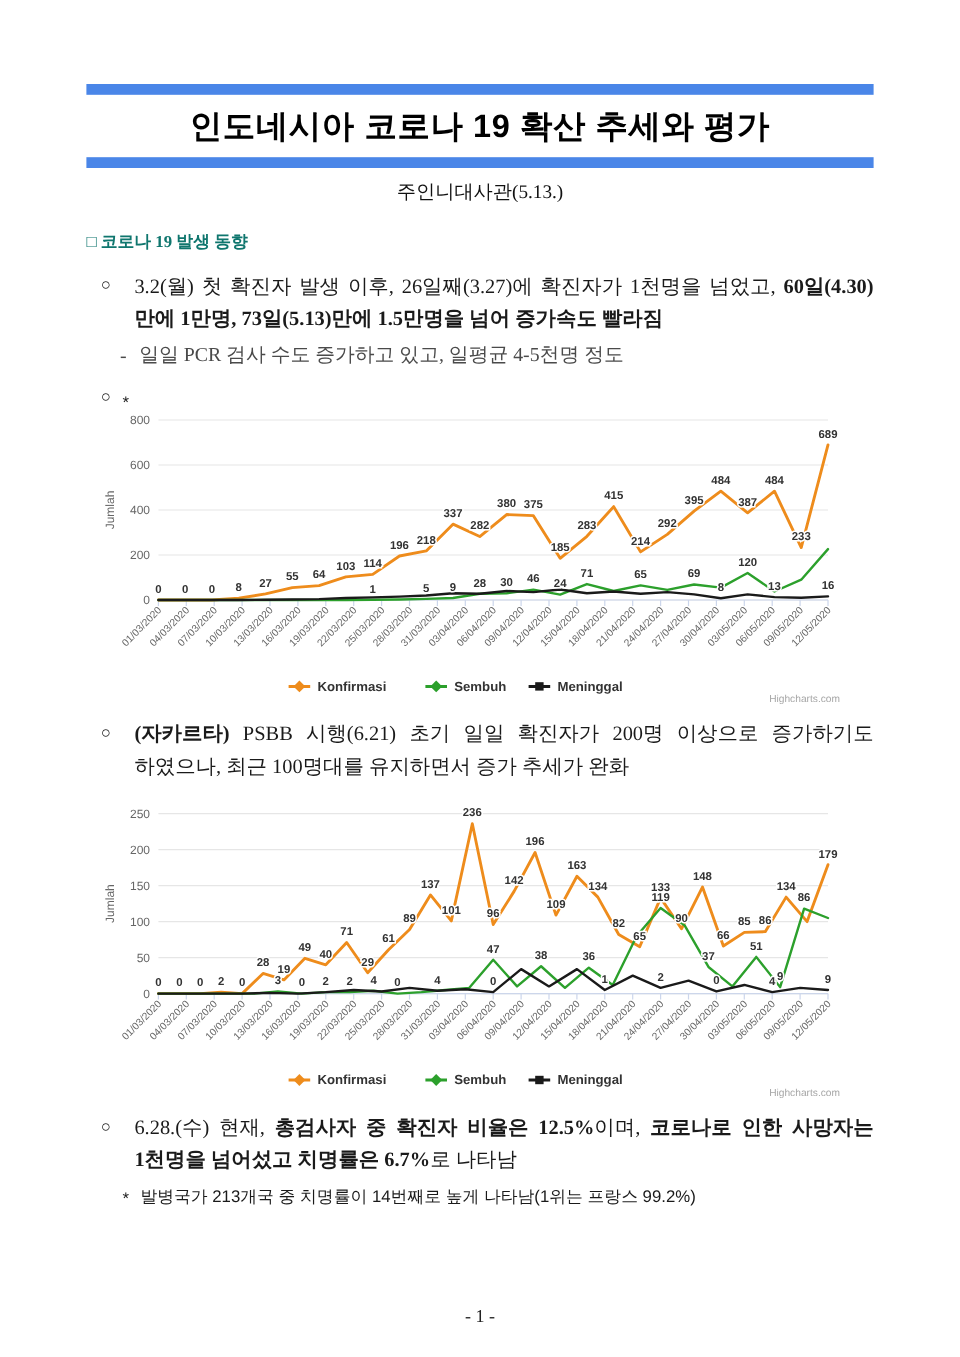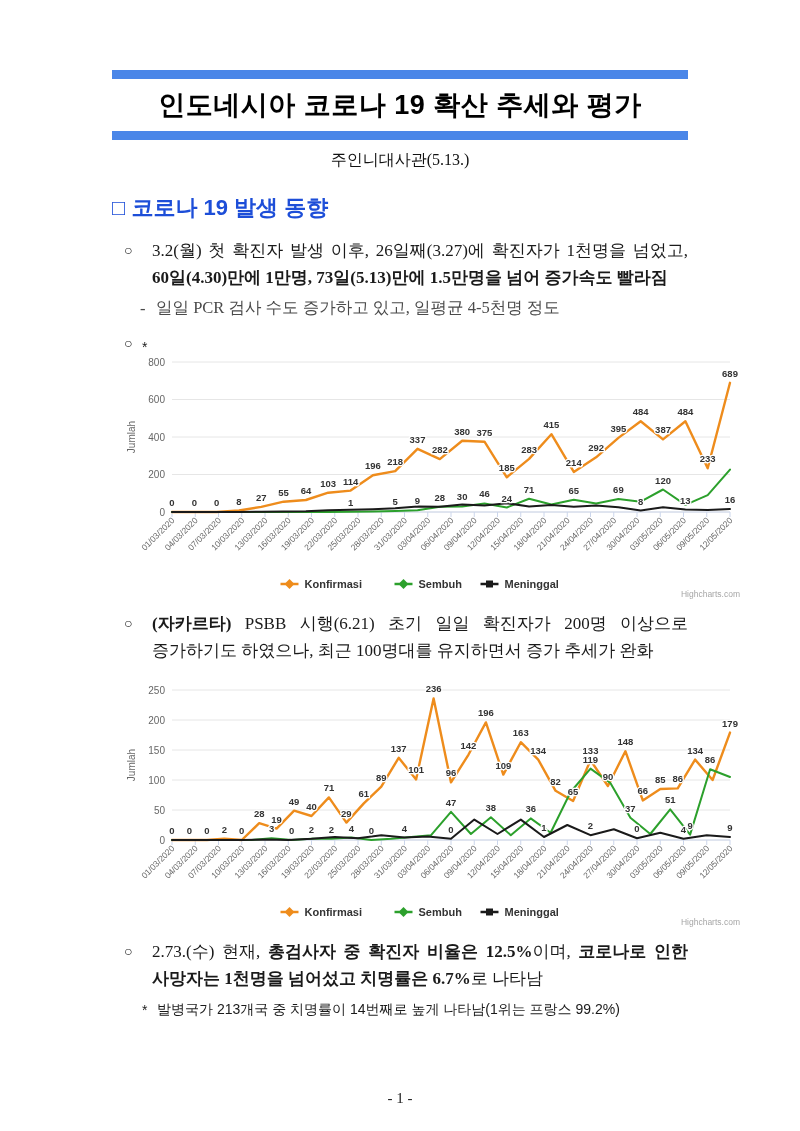--- a/index.html
+++ b/index.html
@@ -1,32 +1,32 @@
 <!DOCTYPE html>
 <html style="--accent: #4a86e8;"><head>
 <meta charset="utf-8">
 <style>
   :root { --accent:#4a86e8; }
   * { box-sizing: border-box; }
   html,body { margin:0; padding:0; background:#888; }
   .page {
     width:800px; height:1131px; margin:0 auto; background:#ffffff;
-    padding:70px 112px 18px; display:flex; flex-direction:column;
+    padding:70px 72px 18px; display:flex; flex-direction:column;
     font-family:"Liberation Serif", serif; color:#1a1a1a; overflow:hidden;
   }
   .accent-bar { height:9px; background:var(--accent); }
   h1.title {
     font-family:"Liberation Sans", sans-serif; font-weight:700;
     font-size:27px; letter-spacing:0.5px; text-align:center;
     margin:8px 0; color:#000;
   }
   .byline { text-align:center; font-size:16px; margin:10px 2px 16px; color:#111; }
   .section-heading {
-    font-family:Liberation Sans, sans-serif; font-weight:700;
-    font-size:22px; margin:6px 0 10px; color:#1d4ed8;
+    font-family:Liberation Serif, serif; font-weight:700;
+    font-size:14px; margin:6px 0 10px; color:#0f766e;
   }
   .para { position:relative; font-size:17px; line-height:1.6; margin:4px 0;
           text-align:justify; word-break:keep-all; }
   .para .marker { position:absolute; left:0; top:1px; }
   .para.circle { margin-left:12px; padding-left:28px; }
   .para.circle .marker { font-size:14px; top:3px; color:#222; }
   .para.dash { margin-left:28px; padding-left:16px; color:#4a4a4a; font-size:16.5px; margin-top:0; }
   .para.star {
     margin-left:30px; padding-left:15px; font-family:"Liberation Sans", sans-serif;
     font-size:14px; line-height:1.5; color:#1a1a1a; margin-top:2px;
@@ -328,21 +328,21 @@
         <g>
           <line x1="356.5" x2="374.5" y1="234" y2="234" stroke="#1a1a1a" stroke-width="2.5"></line>
           <rect x="362" y="230.5" width="7" height="7" fill="#1a1a1a"></rect>
           <text x="380.5" y="237.5" font-size="11" font-weight="bold" font-family="Liberation Sans, sans-serif" fill="#333">Meninggal</text>
         </g>
         <text x="616" y="247" text-anchor="end" font-size="8.5" font-family="Liberation Sans, sans-serif" fill="#a6a6a6">Highcharts.com</text>
       </svg>
   </div>
 
   <div class="para circle">
-    <span class="marker">○</span><span class="ptext"><span>2.73.(수) 현재, </span><span class="b">총검사자 중 확진자 비율은 12.5%</span><span>이며, </span><span class="b">코로나로 인한 사망자는 1천명을 넘어섰고 치명률은 6.7%</span><span>로 나타남</span></span>
+    <span class="marker">○</span><span class="ptext"><span>6.28.(수) 현재, </span><span class="b">총검사자 중 확진자 비율은 12.5%</span><span>이며, </span><span class="b">코로나로 인한 사망자는 1천명을 넘어섰고 치명률은 6.7%</span><span>로 나타남</span></span>
   </div>
   <div class="para star">
     <span class="marker">*</span><span class="ptext"><span>발병국가 213개국 중 치명률이 14번째로 높게 나타남(1위는 프랑스 99.2%)</span></span>
   </div>
 
   <div class="footer">- 1 -</div>
 
 </div>
 
 </body></html>

